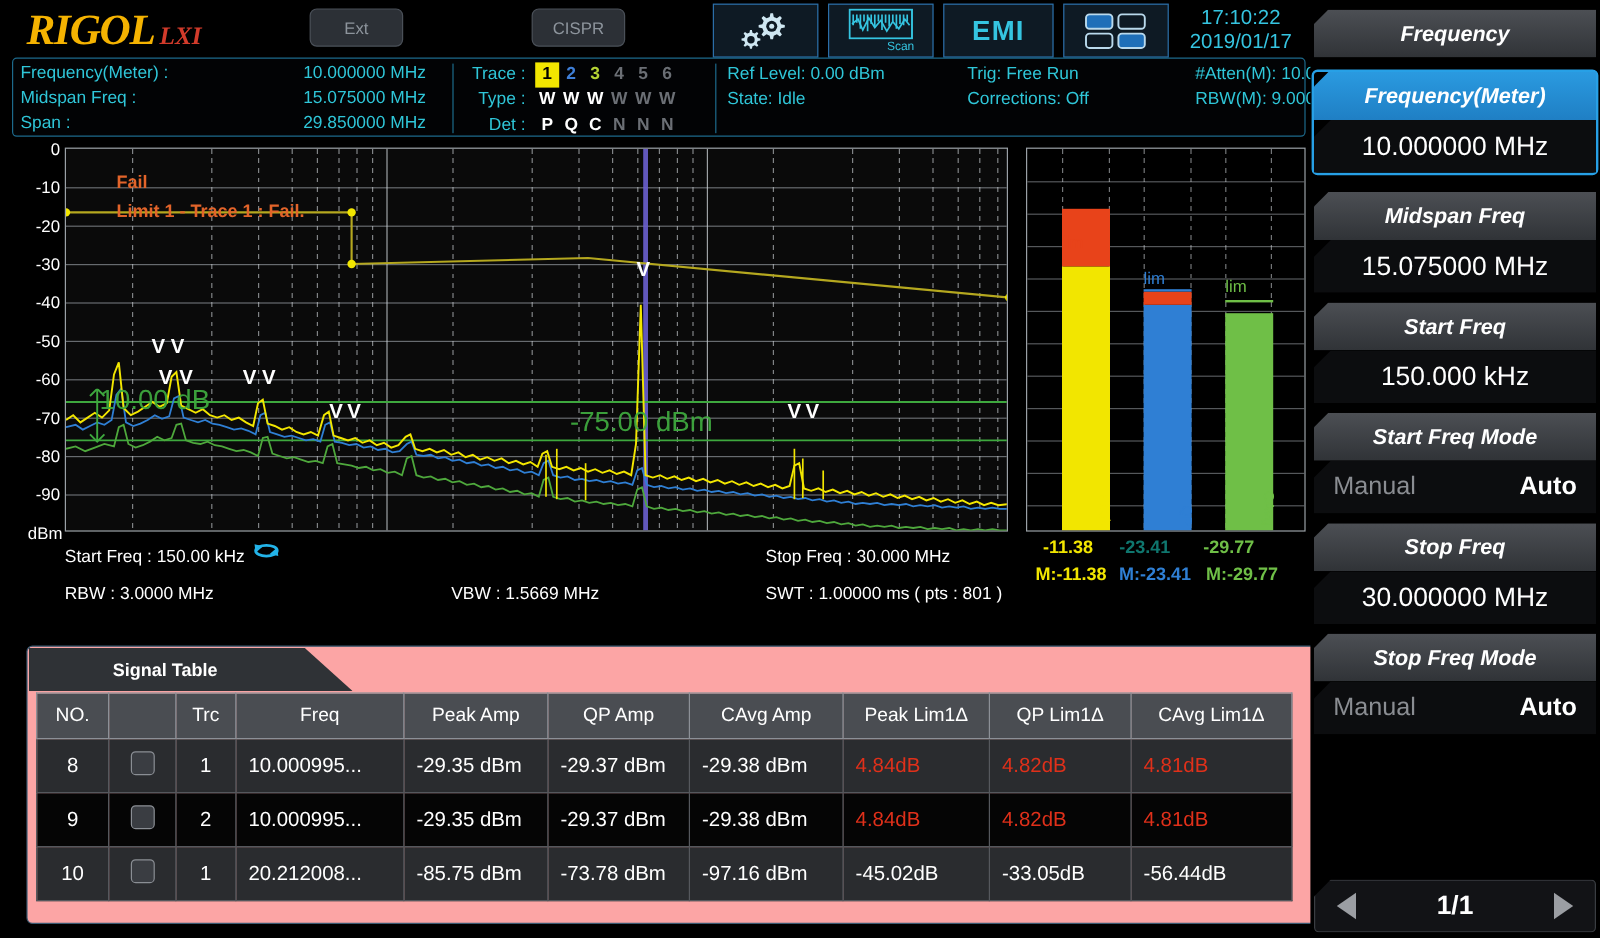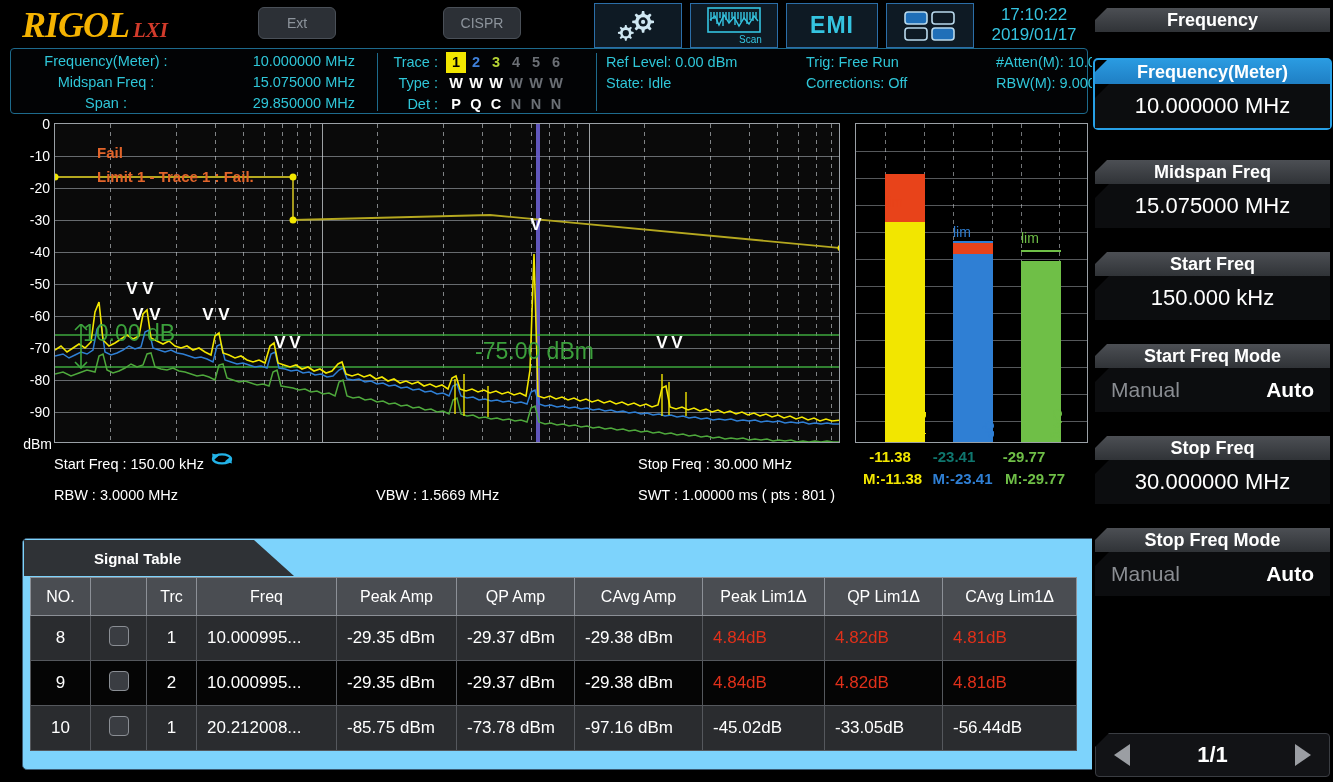--- a/index.html
+++ b/index.html
@@ -51,21 +51,21 @@
   }
 
   
   .statusbar {
     position:absolute; left:10px; top:48px; width:1078px; height:66px;
     border:1px solid #1d6a8c; border-radius:4px; background:#020305;
   }
   .sb-col { position:absolute; top:2px; font-size:14.5px; line-height:21px; color:#2fc6d8; }
   .sb-left { left:6px; width:350px; }
   .sb-left .row { display:flex; }
-  .sb-left .lbl { width:178px; text-align:center; }
+  .sb-left .lbl { width:178px; text-align:left; }
   .sb-left .val { width:160px; text-align:right; color:#2fc6d8; }
   .sb-sep { position:absolute; top:4px; width:1px; height:58px; background:#1d6a8c; }
 
   .trace-block { position:absolute; left:375px; top:3px; font-size:14.5px; line-height:21px; }
   .trace-row { display:flex; align-items:center; height:21px; }
   .trace-row .tlbl { width:52px; text-align:right; color:#2fc6d8; margin-right:8px; }
   .trace-row .cell { width:20px; text-align:center; font-weight:bold; }
 
   .right-block { position:absolute; left:595px; top:3px; font-size:14.5px; line-height:21px; color:#2fc6d8; }
   .rb-row { display:flex; }
@@ -122,21 +122,21 @@
   .bp-cell { position:absolute; text-align:center; font-weight:bold; }
 
   .refresh-icon { position:absolute; left:200px; top:331px; width:24px; height:18px; }
 
   
   .infotxt { position:absolute; font-size:14.5px; color:#ffffff; white-space:nowrap; }
 
   
   .tablepanel {
     position:absolute; left:22px; top:538px; width:1188px; height:232px;
-    background:#7dd3fc; border:1px solid #3b5b73; border-radius:5px;padding-left:27px;
+    background:#fca5a5; border:1px solid #3b5b73; border-radius:5px;padding-left:27px;
   }
   .tabtitle {
     position:absolute; left:1px; top:1px; width:270px; height:36px;
     background:#2f3236; color:#ffffff; font-size:15px; font-weight:bold;
     display:flex; align-items:center; padding-left:70px;
     clip-path:polygon(0 0,230px 0,270px 36px,0 36px);
   }
   table {
     position:absolute; left:7px; top:38px; width:1046px;
     border-collapse:collapse; table-layout:fixed;
@@ -155,24 +155,25 @@
   .chk {
     display:inline-block; width:20px; height:20px; border-radius:4px;
     border:1px solid #8a8e94; background:#3a3d42;
   }
   .scroll-ind { position:absolute; right:8px; top:126px; width:4px; height:44px; background:#2b9fd6; }
 
   
   .menu { position:absolute; left:1092px; top:0; width:241px; height:782px; background:#000; }
   .mitem { position:absolute; left:3px; width:235px; }
   .mhead {
-    height:24px; background:linear-gradient(180deg,#4c4f54 0%,#303337 100%);
+    height:40px; background:linear-gradient(180deg,#4c4f54 0%,#303337 100%);
     color:#ffffff; font-size:18px; font-weight:bold;
     display:flex; align-items:center; justify-content:center;
     clip-path:polygon(12px 0,100% 0,100% 100%,0 100%,0 12px);
+    font-style:italic;
   }
   .mval {
     height:44px; background:#0c0d0f; color:#ffffff; font-size:22px;
     display:flex; align-items:center; justify-content:center;
     clip-path:polygon(14px 0,100% 0,100% 100%,0 100%,0 14px);
   }
   .mval.dual { justify-content:space-between; padding:0 16px; }
   .mval .opt { font-size:21px; }
   .mval .opt.off { color:#8a8d92; }
   .mval .opt.on  { color:#ffffff; font-weight:bold; }

